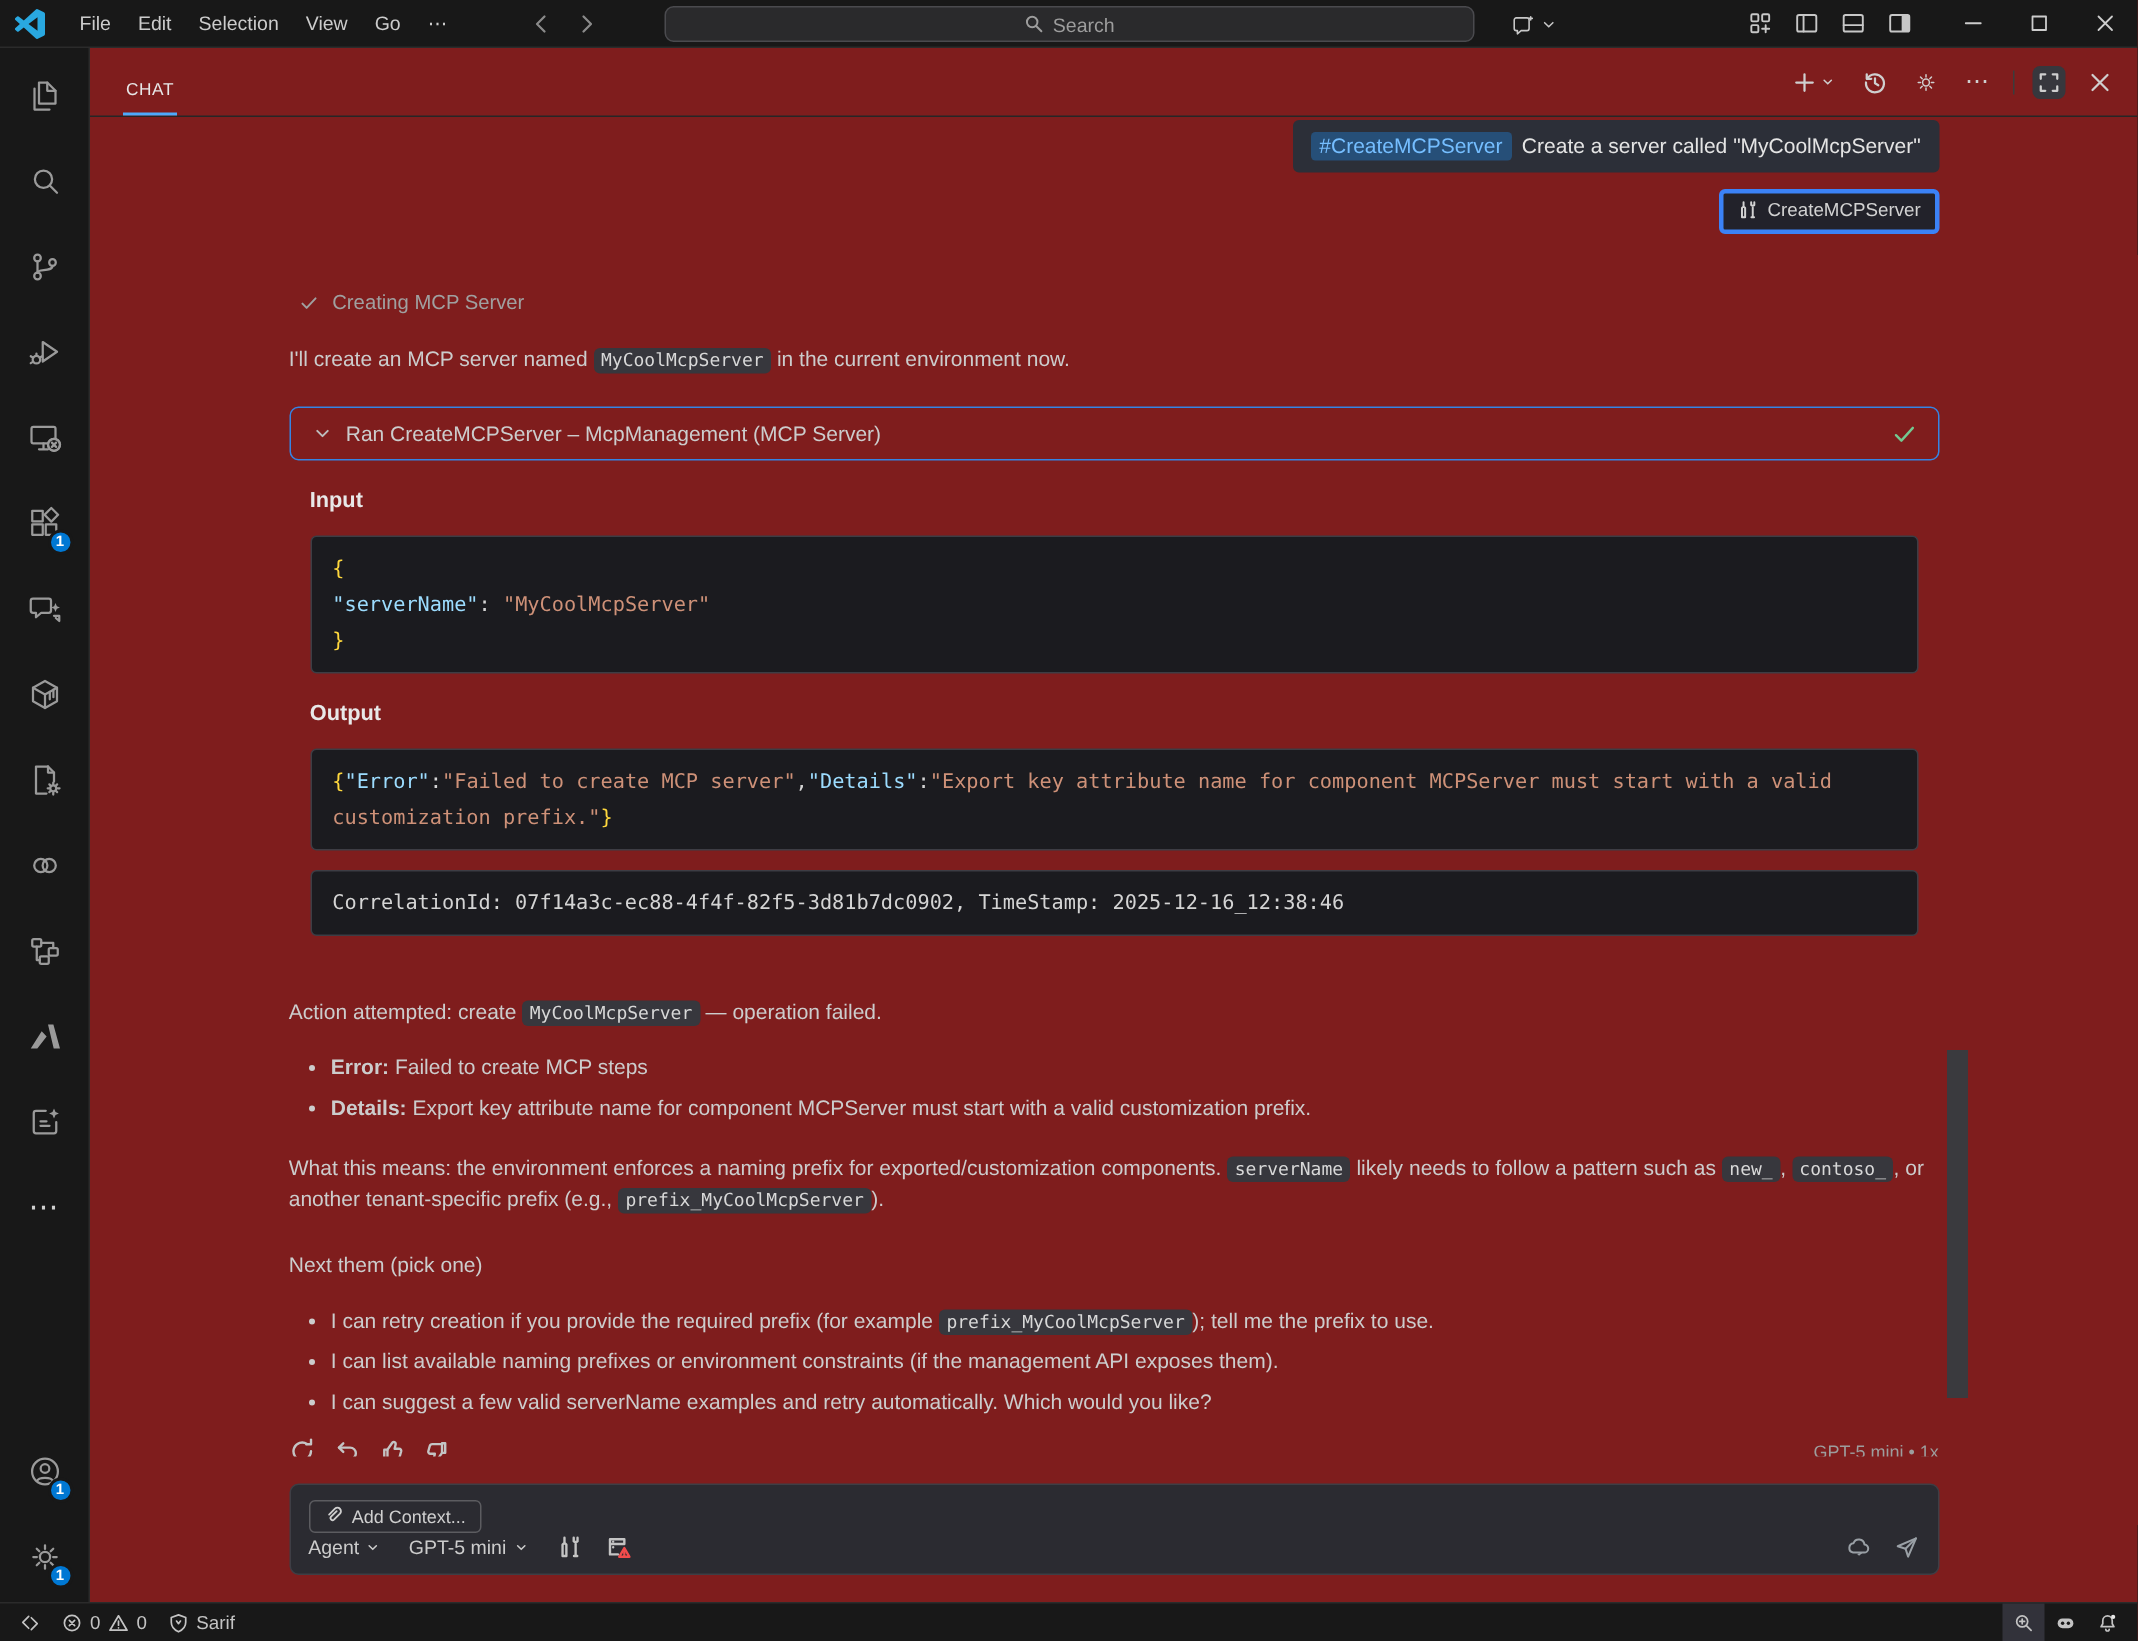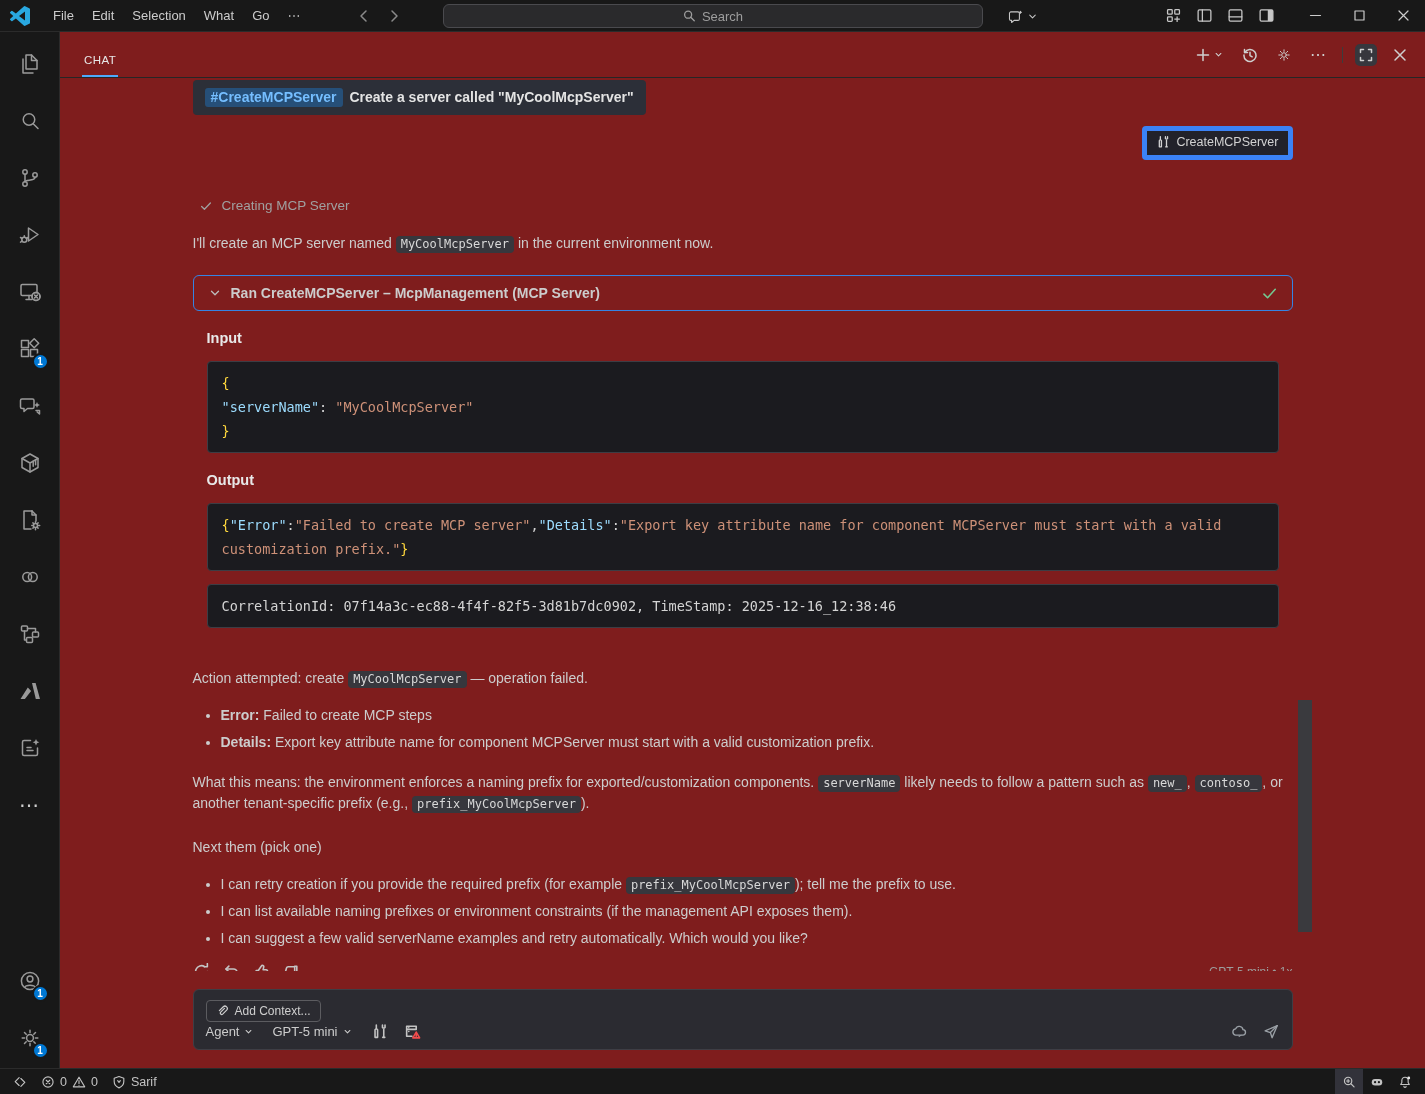--- a/index.html
+++ b/index.html
@@ -48,38 +48,38 @@
   .ch-actions .icon { width:16px; height:16px; }
   .ch-btn { display:flex; align-items:center; gap:2px; padding:3px; border-radius:5px; }
   .ch-btn.active { background:#37373d; }
   .ch-sep { width:1px; height:16px; background:#3c3c3c; }
   .dots { font-size:16px; letter-spacing:1px; color:#cfcfcf; line-height:10px; }
 
   .chat-scroll { flex:1 1 auto; min-height:0; position:relative; overflow:hidden; }
   .chat-column { width:1140px; margin:0 auto; padding:0 20px; position:relative; font-size:14px; line-height:1.5; }
   .scroll-thumb { position:absolute; right:113px; top:622px; width:14px; height:232px; background:#3a3a3e; }
 
-  .user-row { display:flex; margin-top:2px;font-weight:bold; }
+  .user-row { display:flex; justify-content:flex-end; margin-top:2px; }
   .bubble { background:#2c2f38; border-radius:4px; padding:7px 12px; color:#e4e4e4; max-width:900px; }
   .seg-mchip { color:#75beff; background:#264f78; border-radius:3px; padding:1px 6px 2px; margin-right:3px; }
   .badge-row { display:flex; justify-content:flex-end; margin-top:11px; }
-  .tool-badge { display:flex; align-items:center; gap:6px; border:5px solid #3b82f6; background:#22222a; border-radius:4px;
+  .tool-badge { display:flex; align-items:center; gap:6px; border:3px solid #3b82f6; background:#22222a; border-radius:4px;
     padding:2px 9px 3px; font-size:12.5px; color:#d2d2d2; }
   .tool-badge .icon { width:14px; height:14px; }
 
   .progress-row { display:flex; align-items:center; gap:9px; color:#a0a0a0; font-size:13.5px; margin:36px 0 0 6px; }
   .progress-row .icon { width:14px; height:14px; }
 
   .para { margin-top:17px; color:#cccccc; }
   .seg-chip { font-family:"DejaVu Sans Mono", monospace; font-size:12px; background:#37373d; color:#d8d8d8;
     border-radius:4px; padding:1px 5px 2px; white-space:nowrap; }
   .seg-b { font-weight:700; }
 
   .tool-header { margin-top:21px; height:36px; border:1px solid #3584e4; border-radius:6px; display:flex; align-items:center;
-    gap:9px; padding:0 14px; color:#cccccc;font-weight:bold; }
+    gap:9px; padding:0 14px; color:#cccccc; }
   .tool-header .chev-d { width:14px; height:14px; color:#bdbdbd; }
   .tool-check { margin-left:auto; width:17px; height:17px; color:#73c991; }
 
   .tool-body { padding:0 14px; }
   .section-label { font-weight:700; font-size:14.5px; color:#e8e8e8; margin-top:17px; }
   .codeblock { margin-top:11px; background:#1b1b1f; border:1px solid #3d3d44; border-radius:4px; padding:9px 14px;
     font-family:"DejaVu Sans Mono", monospace; font-size:13.5px; line-height:24px; color:#d4d4d4; }
   .seg-y { color:#ffd83d; }
   .seg-key { color:#9cdcfe; }
   .seg-str { color:#ce9178; }
@@ -123,21 +123,21 @@
 <div class="window">
 
   <header class="titlebar">
     <svg class="vscode-logo" viewBox="0 0 24 24">
       <path class="fill" style="fill:#29a8e0" d="M23.15 2.587 18.21.21a1.49 1.49 0 0 0-1.705.29l-9.46 8.63-4.12-3.128a.999.999 0 0 0-1.276.057L.327 7.261A1 1 0 0 0 .326 8.74L3.899 12 .326 15.26a1 1 0 0 0 .001 1.479L1.65 17.94a.999.999 0 0 0 1.276.057l4.12-3.128 9.46 8.63a1.492 1.492 0 0 0 1.704.29l4.942-2.377A1.5 1.5 0 0 0 24 20.06V3.939a1.5 1.5 0 0 0-.85-1.352zm-5.146 14.861L10.826 12l7.178-5.448v10.896z"></path>
     </svg>
     <nav class="menu">
       <span class="menu-item">File</span>
       <span class="menu-item">Edit</span>
       <span class="menu-item">Selection</span>
-      <span class="menu-item">What</span>
+      <span class="menu-item">View</span>
       <span class="menu-item">Go</span>
       <span class="menu-item">⋯</span>
     </nav>
     <div class="nav-arrows">
       <svg class="icon" viewBox="0 0 16 16">
           <path d="M10 3 5 8l5 5"></path>
           <path d="M5 8h9" style="display:none"></path>
         </svg>
       <svg class="icon" viewBox="0 0 16 16">
           <path d="M6 3l5 5-5 5"></path>

